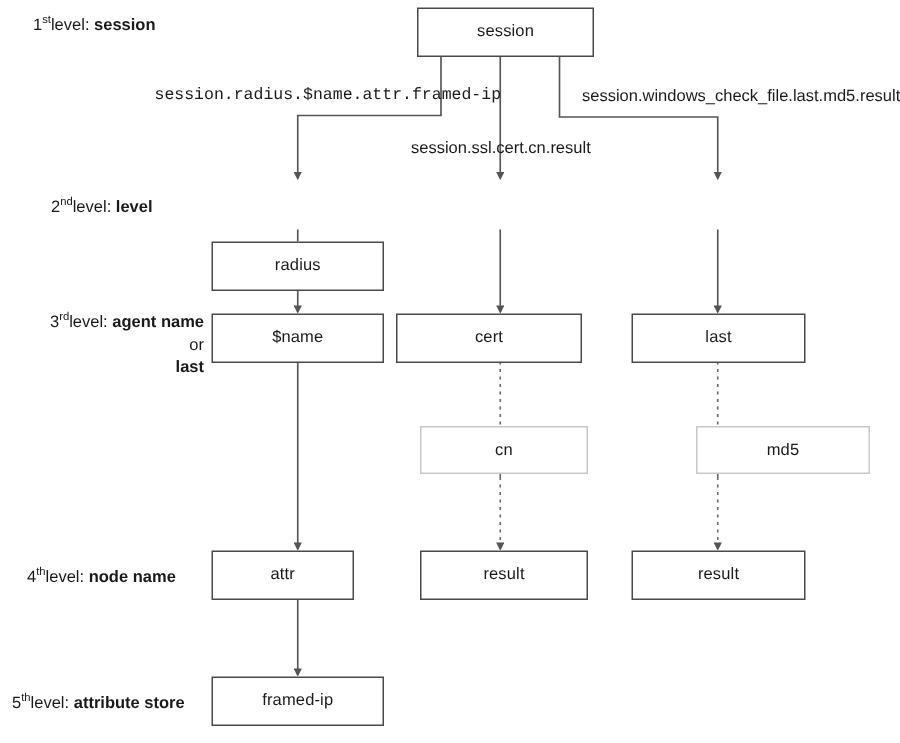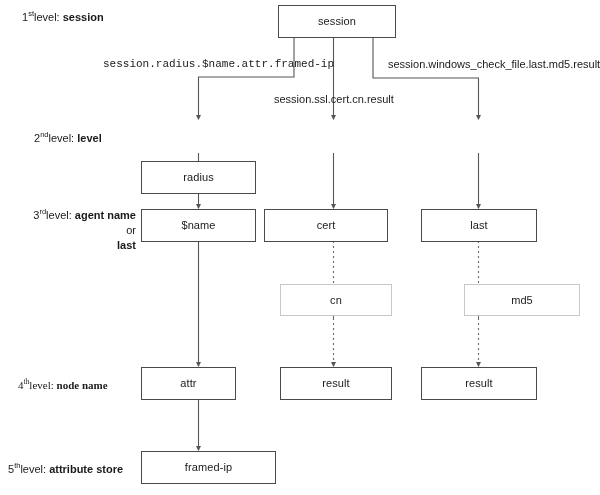--- a/index.html
+++ b/index.html
@@ -130,21 +130,21 @@
   <div class="lvl" style="left:34px; top:131px;">
     <span>2</span><sup>nd</sup><span>level: </span><b>level</b>
   </div>
 
   <div class="lvl center" style="left:14px; top:208px; width:122px; text-align:right;">
     <span style="white-space:nowrap;"><span>3</span><sup>rd</sup><span>level: </span><b>agent name</b></span><br>
     <span>or</span><br>
     <b>last</b>
   </div>
 
-  <div class="lvl" style="left:18px; top:378px;font-family:Liberation Serif, serif;">
+  <div class="lvl" style="left:18px; top:378px;">
     <span>4</span><sup>th</sup><span>level: </span><b>node name</b>
   </div>
 
   <div class="lvl" style="left:8px; top:462px;">
     <span>5</span><sup>th</sup><span>level: </span><b>attribute store</b>
   </div>
 
 
   <div class="pathlabel" style="left:103px; top:59px;font-family:Liberation Mono, monospace;">session.radius.$name.attr.framed-ip</div>
 
@@ -167,15 +167,15 @@
   <div class="node ghost" style="left:280px; top:284px; width:112px; height:32px;">cn</div>
 
   <div class="node ghost" style="left:421px; top:284px; width:116px; height:32px;margin-left:43px;">md5</div>
 
   <div class="node" style="left:141px; top:367px; width:95px; height:33px;">attr</div>
 
   <div class="node" style="left:280px; top:367px; width:112px; height:33px;">result</div>
 
   <div class="node" style="left:421px; top:367px; width:116px; height:33px;">result</div>
 
-  <div class="node" style="left:141px; top:451px; width:135px; height:33px;">framed-ip</div>
+  <div class="node" style="left:141px; top:451px; width:115px; height:33px;">framed-ip</div>
 
 </div>
 
 </body></html>

